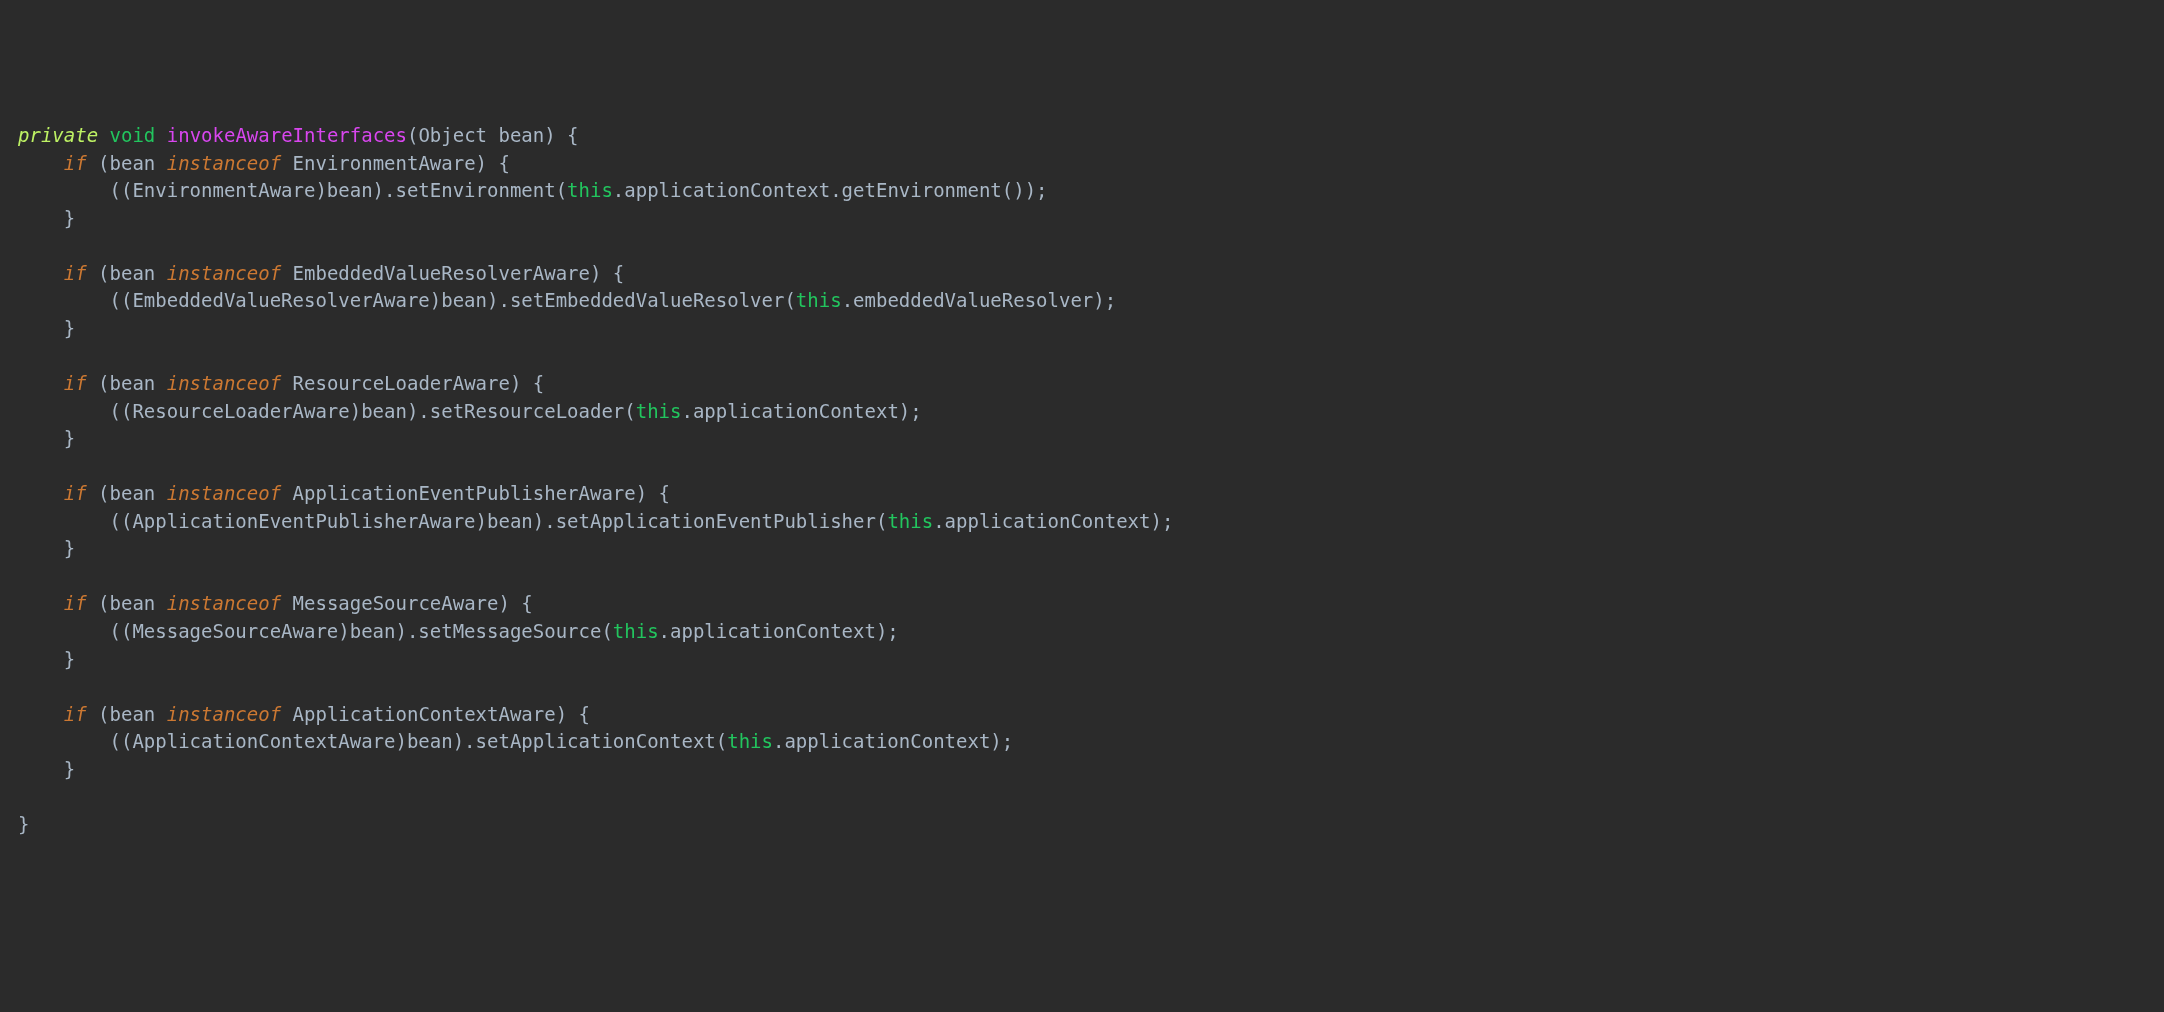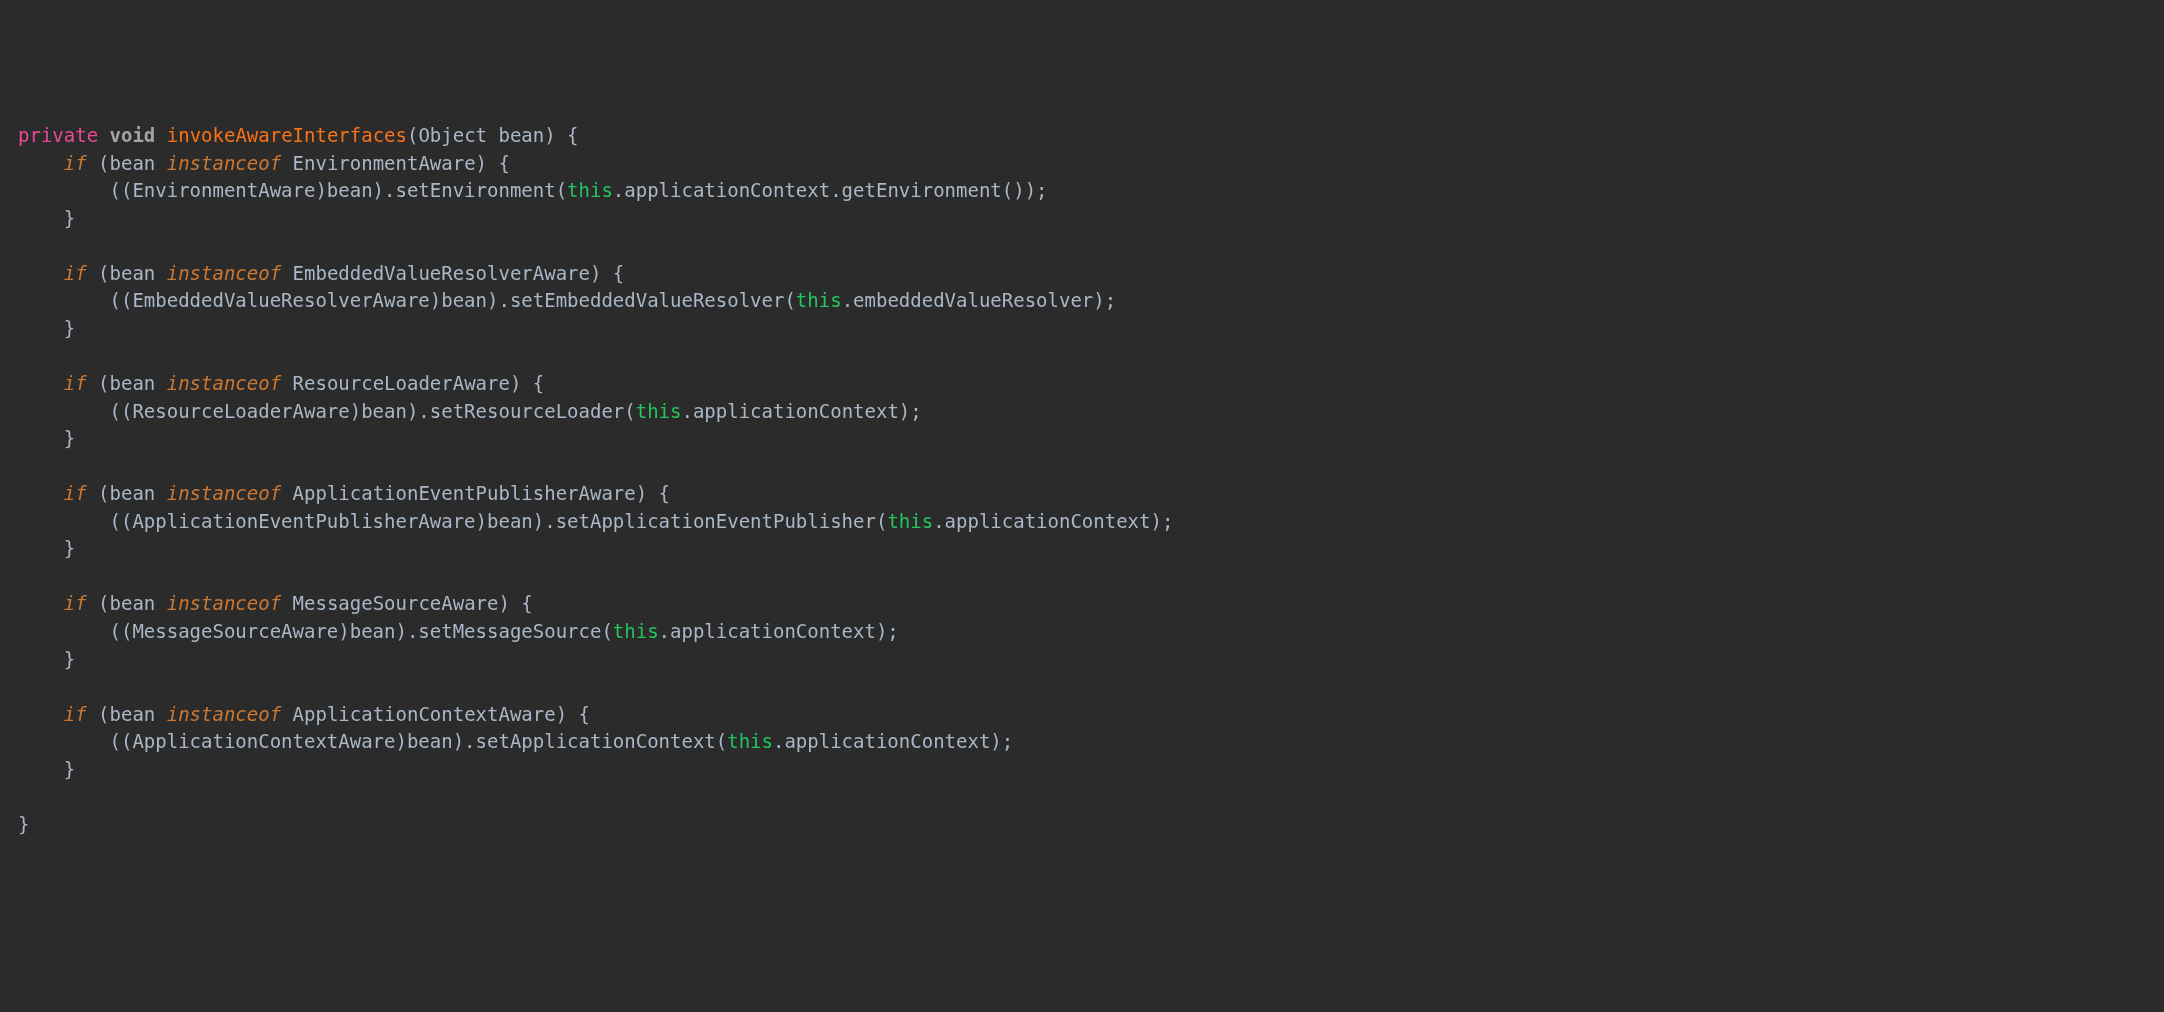--- a/index.html
+++ b/index.html
@@ -17,25 +17,25 @@
     white-space: pre;
     overflow-x: auto;
   }
   .code-container {
     position: relative;
   }
   .line {
     display: block;
     min-height: 1.45em;
   }
-  .kw-modifier { color: #ec4899; }
-  .kw-type { color: #a3a3a3; font-weight: bold; }
+  .kw-modifier { color: #bef264; font-style: italic; }
+  .kw-type { color: #22c55e; }
   .kw-control { color: #cc7832; font-style: italic; }
   .kw-this { color: #22c55e; }
-  .method-decl { color: #f97316; }
+  .method-decl { color: #d946ef; }
 </style>
 </head>
 <body>
 
 
 
 <div class="code-container"><div id="lines"><span class="line"><span class="kw-modifier">private</span><span> </span><span class="kw-type">void</span><span> </span><span class="method-decl">invokeAwareInterfaces</span><span>(Object bean) {</span></span><span class="line"><span>    </span><span class="kw-control">if</span><span> (bean </span><span class="kw-control">instanceof</span><span> EnvironmentAware) {</span></span><span class="line"><span>        ((EnvironmentAware)bean).setEnvironment(</span><span class="kw-this">this</span><span>.applicationContext.getEnvironment());</span></span><span class="line"><span>    }</span></span><span class="line">&nbsp;</span><span class="line"><span>    </span><span class="kw-control">if</span><span> (bean </span><span class="kw-control">instanceof</span><span> EmbeddedValueResolverAware) {</span></span><span class="line"><span>        ((EmbeddedValueResolverAware)bean).setEmbeddedValueResolver(</span><span class="kw-this">this</span><span>.embeddedValueResolver);</span></span><span class="line"><span>    }</span></span><span class="line">&nbsp;</span><span class="line"><span>    </span><span class="kw-control">if</span><span> (bean </span><span class="kw-control">instanceof</span><span> ResourceLoaderAware) {</span></span><span class="line"><span>        ((ResourceLoaderAware)bean).setResourceLoader(</span><span class="kw-this">this</span><span>.applicationContext);</span></span><span class="line"><span>    }</span></span><span class="line">&nbsp;</span><span class="line"><span>    </span><span class="kw-control">if</span><span> (bean </span><span class="kw-control">instanceof</span><span> ApplicationEventPublisherAware) {</span></span><span class="line"><span>        ((ApplicationEventPublisherAware)bean).setApplicationEventPublisher(</span><span class="kw-this">this</span><span>.applicationContext);</span></span><span class="line"><span>    }</span></span><span class="line">&nbsp;</span><span class="line"><span>    </span><span class="kw-control">if</span><span> (bean </span><span class="kw-control">instanceof</span><span> MessageSourceAware) {</span></span><span class="line"><span>        ((MessageSourceAware)bean).setMessageSource(</span><span class="kw-this">this</span><span>.applicationContext);</span></span><span class="line"><span>    }</span></span><span class="line">&nbsp;</span><span class="line"><span>    </span><span class="kw-control">if</span><span> (bean </span><span class="kw-control">instanceof</span><span> ApplicationContextAware) {</span></span><span class="line"><span>        ((ApplicationContextAware)bean).setApplicationContext(</span><span class="kw-this">this</span><span>.applicationContext);</span></span><span class="line"><span>    }</span></span><span class="line">&nbsp;</span><span class="line"><span>}</span></span></div></div>
 
 
 

